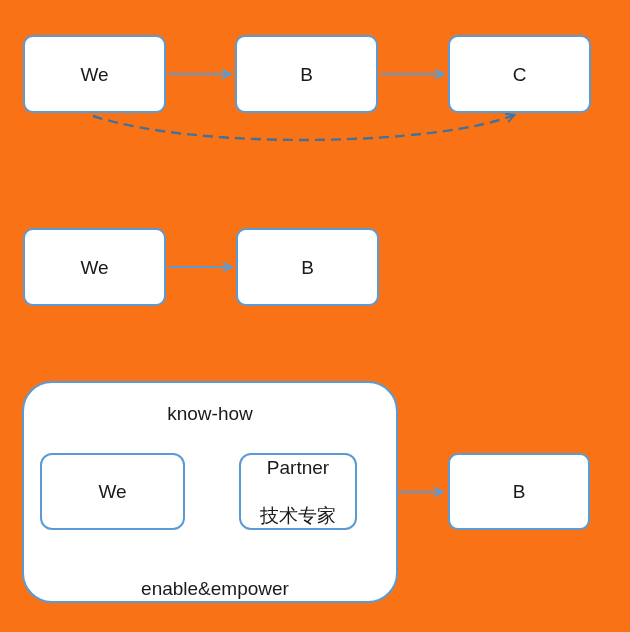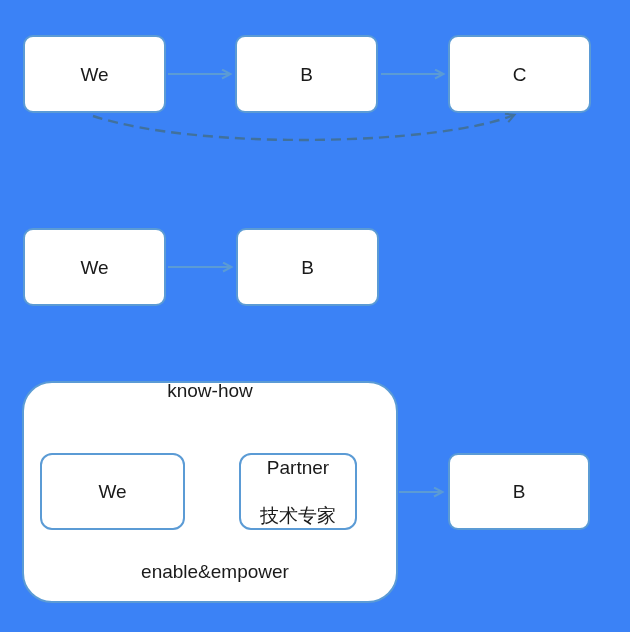--- a/index.html
+++ b/index.html
@@ -5,21 +5,21 @@
   html, body {
     margin: 0;
     padding: 0;
     background: #ffffff;
     font-family: "Liberation Sans", "DejaVu Sans", sans-serif;
   }
   .canvas {
     position: relative;
     width: 630px;
     height: 632px;
-    background: #3b82f6;
+    background: #f97316;
     overflow: hidden;
   }
   svg.connectors {
     position: absolute;
     left: 0; top: 0;
     width: 630px; height: 632px;
     pointer-events: none;
   }
   .node {
     position: absolute;
@@ -55,22 +55,22 @@
   }
   .n-we3     { left: 40px;  top: 453px; width: 145px; height: 77px; border-radius: 12px; }
   .n-partner { left: 239px; top: 453px; width: 118px; height: 77px; border-radius: 12px; gap: 23px; }
   .n-b3      { left: 448px; top: 453px; width: 142px; height: 77px; }
   .curve-label {
     position: absolute;
     color: #1a1a1a;
     font-size: 19px;
     text-align: center;
   }
-  .lbl-knowhow { left: 110px; top: 380px; width: 200px; }
-  .lbl-enable  { left: 95px;  top: 561px; width: 240px; }
+  .lbl-knowhow { left: 110px; top: 403px; width: 200px; }
+  .lbl-enable  { left: 95px;  top: 578px; width: 240px; }
 </style>
 </head>
 <body>
 
 <div class="canvas">
 
   <svg class="connectors" viewBox="0 0 630 632" xmlns="http://www.w3.org/2000/svg">
     <defs>
       <marker id="ah-blue" markerWidth="12" markerHeight="12" refX="9.5" refY="5.5" orient="auto" markerUnits="userSpaceOnUse">
         <path d="M1.5,1 L10,5.5 L1.5,10" fill="none" stroke="#5B9BD5" stroke-width="2"></path>

